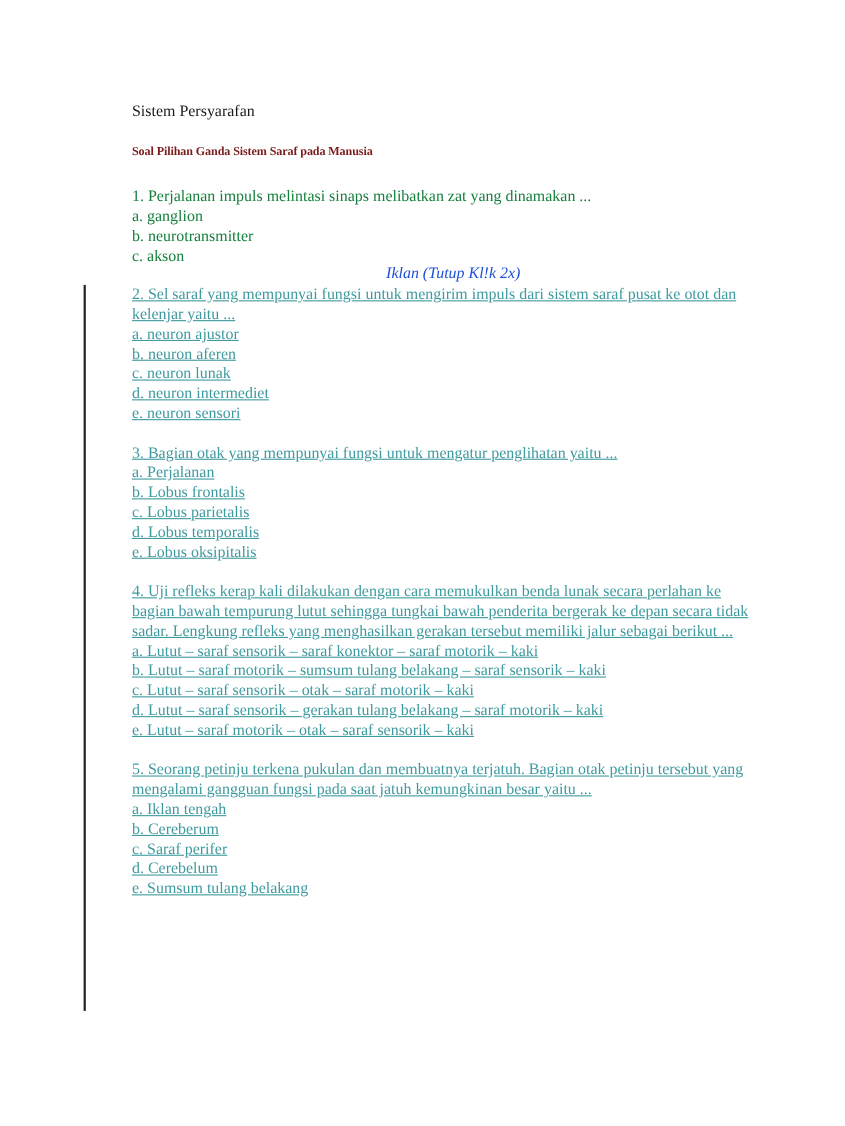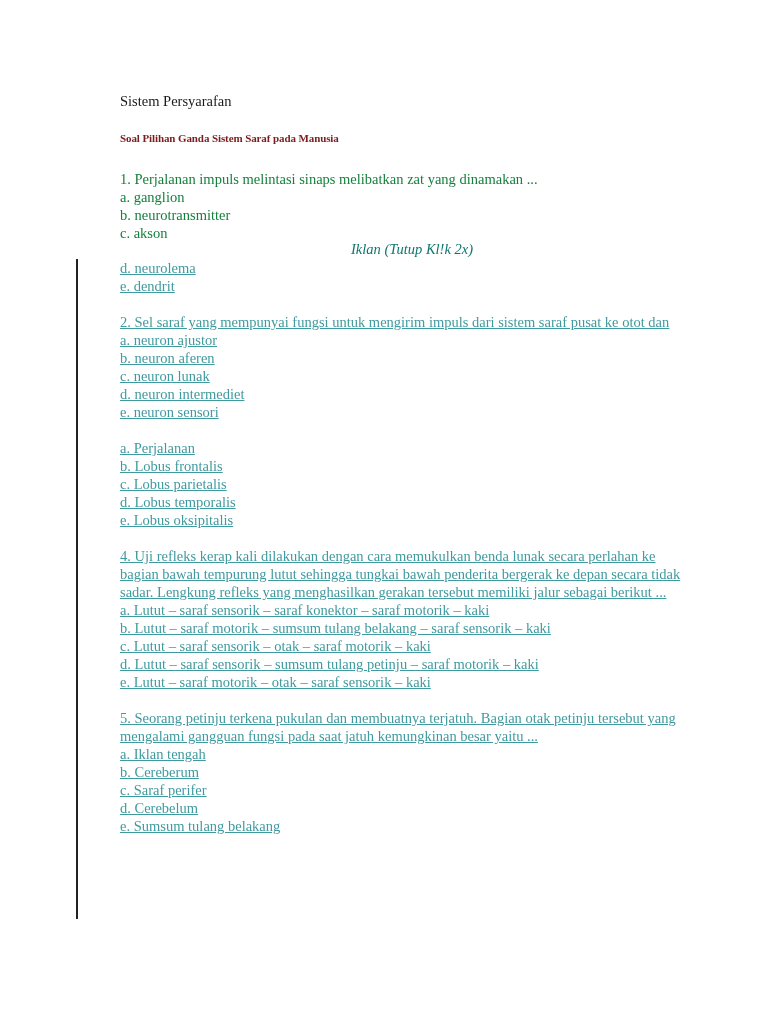--- a/index.html
+++ b/index.html
@@ -17,21 +17,21 @@
     position: absolute; left: 89px; top: 93px; font-size: 14.5px; color: #1a1a1a;
   }
   .doc-title {
     position: absolute; left: 89px; top: 132px; font-size: 11px; font-weight: bold;
     color: #7a1c1c; letter-spacing: -0.1px;
   }
   .q1 { position: absolute; left: 89px; top: 170px; font-size: 14.5px; line-height: 18px; }
   .q1 .line { white-space: nowrap; color: #15803d; }
   .ad {
     position: absolute; left: 320px; top: 241px; font-size: 14.5px; font-style: italic;
-    color: #0f766e;
+    color: #1d4ed8;
   }
   .links { position: absolute; left: 89px; top: 259px; font-size: 14.5px; line-height: 18px; width: 600px; }
   .links a, .links .lnk {
     color: #3f9a9f; text-decoration: underline; text-decoration-color: #3f9a9f;
     display: inline; cursor: pointer;
   }
   .block { margin-bottom: 18px; }
   .row { white-space: nowrap; }
 </style>
 </head>
@@ -46,50 +46,48 @@
   <div class="q1">
     <div class="line">1. Perjalanan impuls melintasi sinaps melibatkan zat yang dinamakan ...</div>
     <div class="line">a. ganglion</div>
     <div class="line">b. neurotransmitter</div>
     <div class="line">c. akson</div>
   </div>
 
   <div class="ad">Iklan (Tutup Kl!k 2x)</div>
 
   <div class="links">
-    <div class="block">
-      <div class="row"><span class="lnk">d. neurolema</span></div>
-      <div class="row"><span class="lnk">e. dendrit</span></div>
-    </div>
 
     <div class="block">
       <div class="row"><span class="lnk">2. Sel saraf yang mempunyai fungsi untuk mengirim impuls dari sistem saraf pusat ke otot dan</span></div>
+      <div class="row"><span class="lnk">kelenjar yaitu ...</span></div>
       <div class="row"><span class="lnk">a. neuron ajustor</span></div>
       <div class="row"><span class="lnk">b. neuron aferen</span></div>
       <div class="row"><span class="lnk">c. neuron lunak</span></div>
       <div class="row"><span class="lnk">d. neuron intermediet</span></div>
       <div class="row"><span class="lnk">e. neuron sensori</span></div>
     </div>
 
     <div class="block">
+      <div class="row"><span class="lnk">3. Bagian otak yang mempunyai fungsi untuk mengatur penglihatan yaitu ...</span></div>
       <div class="row"><span class="lnk">a. Perjalanan</span></div>
       <div class="row"><span class="lnk">b. Lobus frontalis</span></div>
       <div class="row"><span class="lnk">c. Lobus parietalis</span></div>
       <div class="row"><span class="lnk">d. Lobus temporalis</span></div>
       <div class="row"><span class="lnk">e. Lobus oksipitalis</span></div>
     </div>
 
     <div class="block">
       <div class="row"><span class="lnk">4. Uji refleks kerap kali dilakukan dengan cara memukulkan benda lunak secara perlahan ke</span></div>
       <div class="row"><span class="lnk">bagian bawah tempurung lutut sehingga tungkai bawah penderita bergerak ke depan secara tidak</span></div>
       <div class="row"><span class="lnk">sadar. Lengkung refleks yang menghasilkan gerakan tersebut memiliki jalur sebagai berikut ...</span></div>
       <div class="row"><span class="lnk">a. Lutut – saraf sensorik – saraf konektor – saraf motorik – kaki</span></div>
       <div class="row"><span class="lnk">b. Lutut – saraf motorik – sumsum tulang belakang – saraf sensorik – kaki</span></div>
       <div class="row"><span class="lnk">c. Lutut – saraf sensorik – otak – saraf motorik – kaki</span></div>
-      <div class="row"><span class="lnk">d. Lutut – saraf sensorik – sumsum tulang petinju – saraf motorik – kaki</span></div>
+      <div class="row"><span class="lnk">d. Lutut – saraf sensorik – gerakan tulang belakang – saraf motorik – kaki</span></div>
       <div class="row"><span class="lnk">e. Lutut – saraf motorik – otak – saraf sensorik – kaki</span></div>
     </div>
 
     <div class="block">
       <div class="row"><span class="lnk">5. Seorang petinju terkena pukulan dan membuatnya terjatuh. Bagian otak petinju tersebut yang</span></div>
       <div class="row"><span class="lnk">mengalami gangguan fungsi pada saat jatuh kemungkinan besar yaitu ...</span></div>
       <div class="row"><span class="lnk">a. Iklan tengah</span></div>
       <div class="row"><span class="lnk">b. Cereberum</span></div>
       <div class="row"><span class="lnk">c. Saraf perifer</span></div>
       <div class="row"><span class="lnk">d. Cerebelum</span></div>

